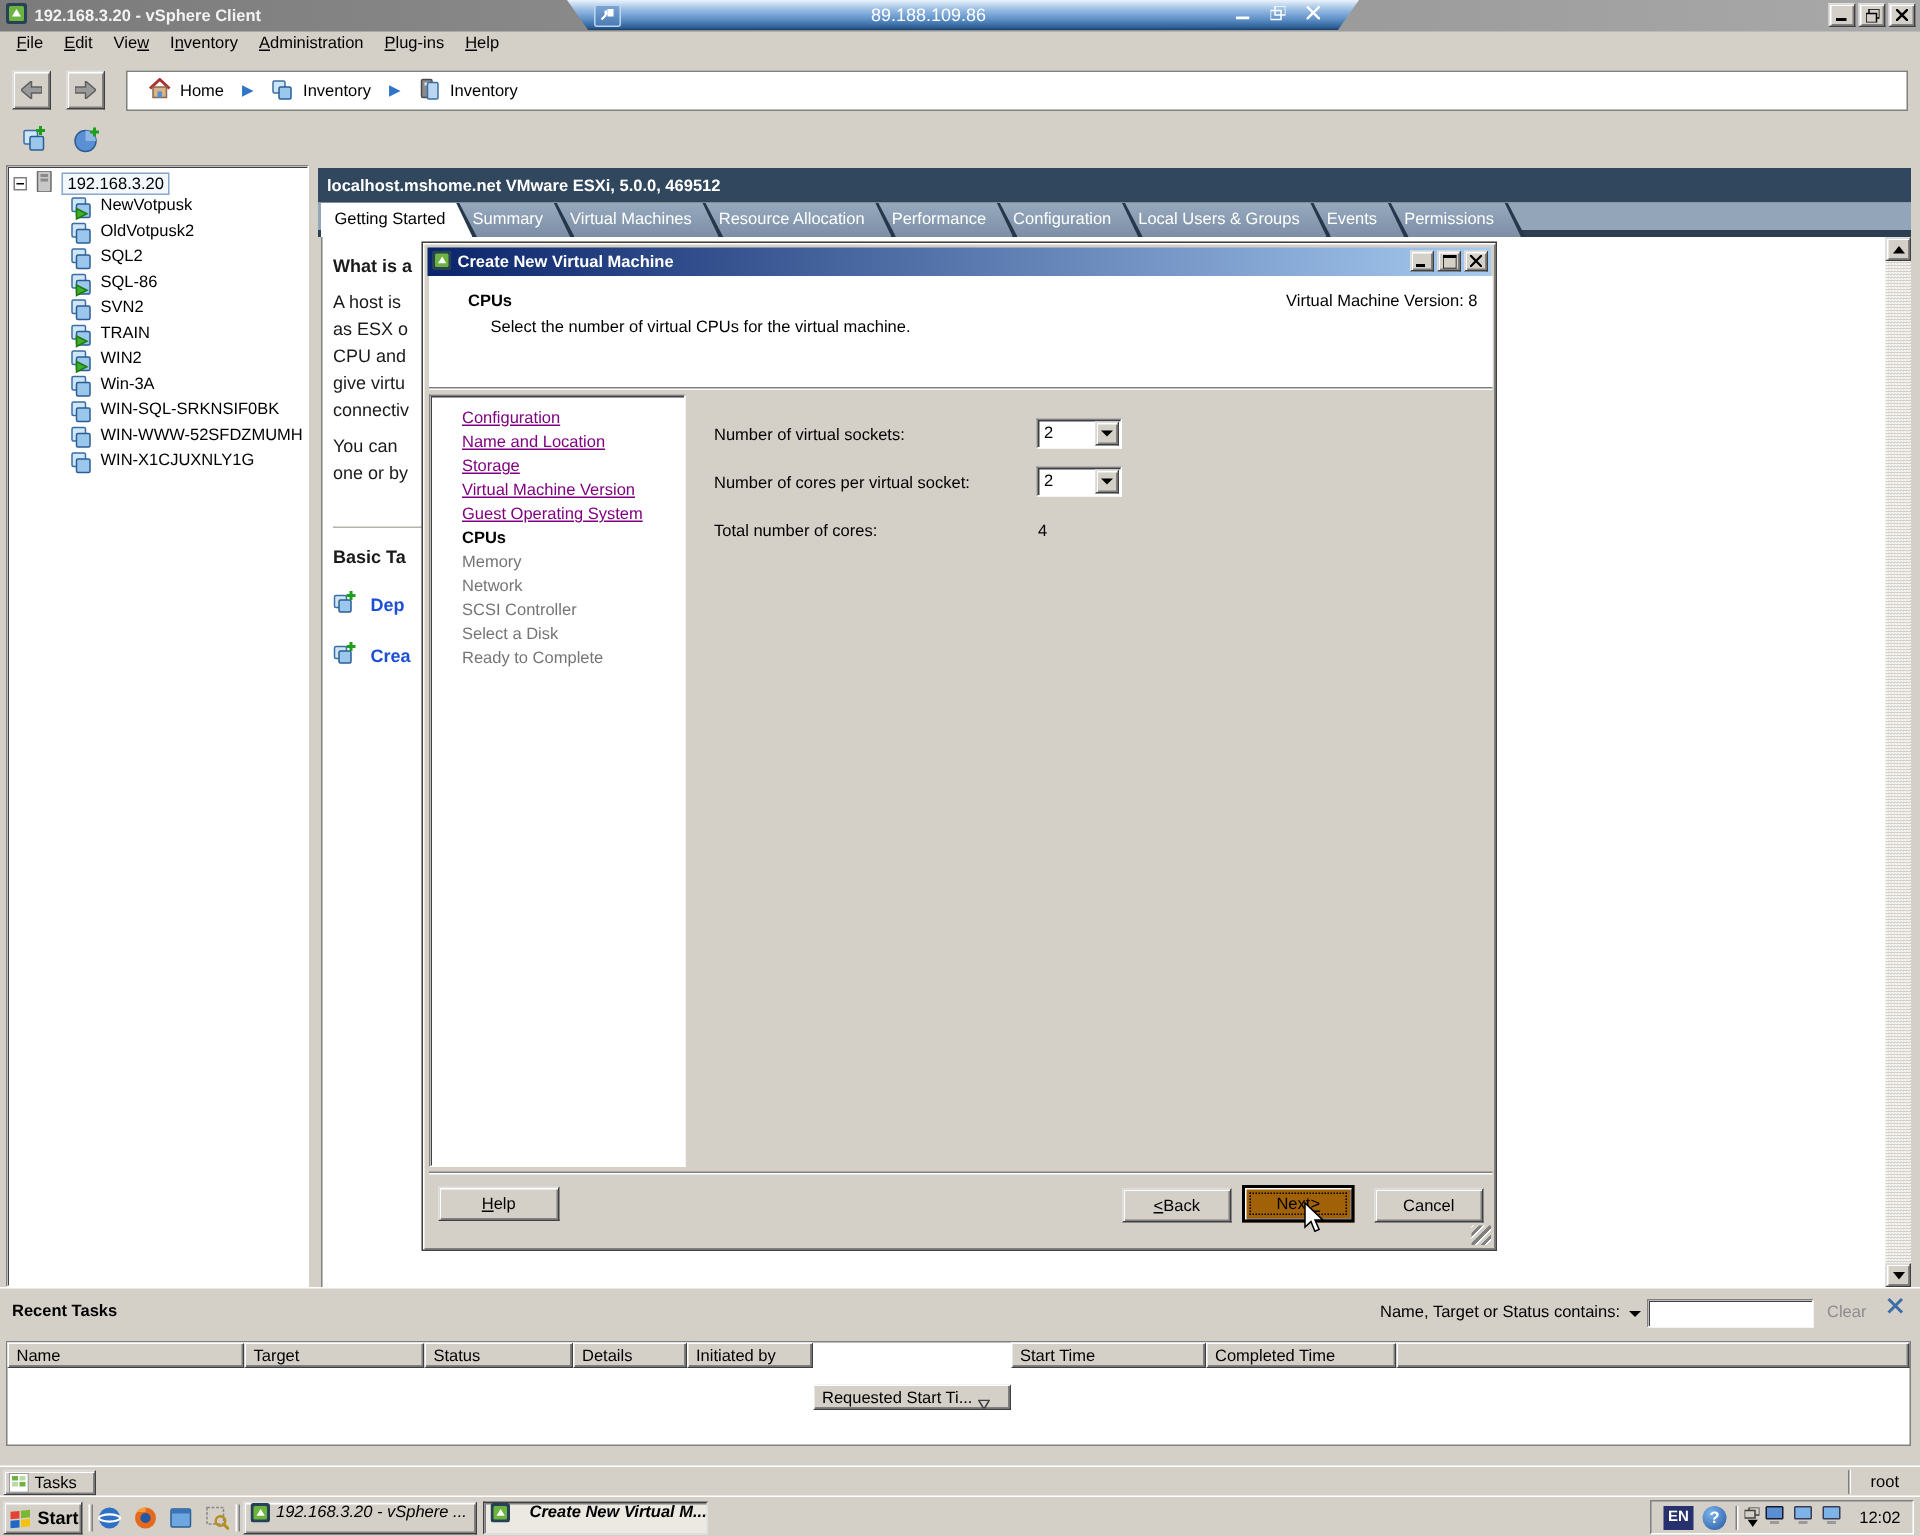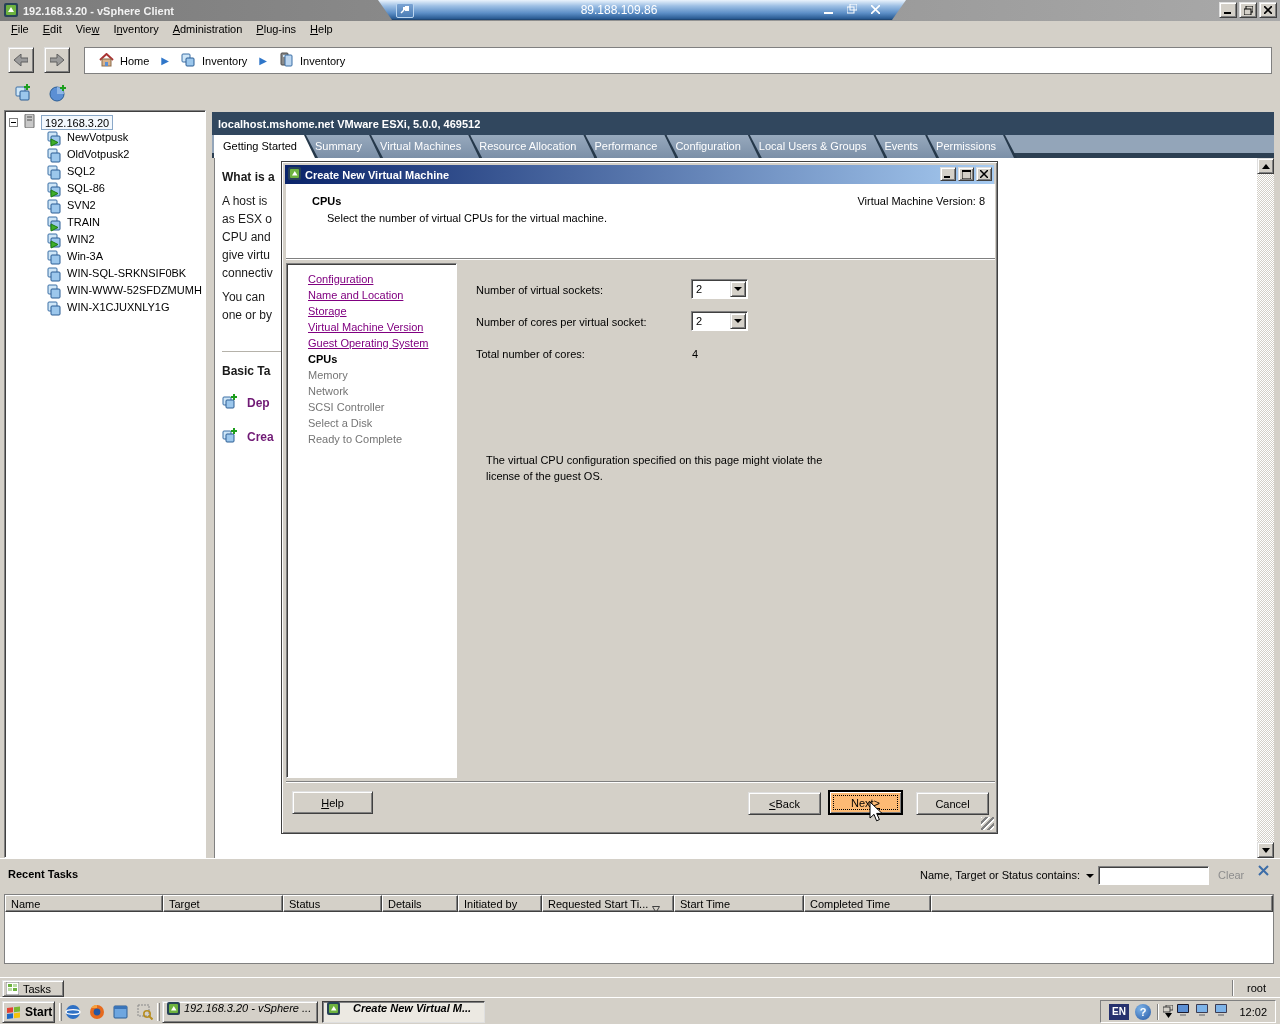--- a/index.html
+++ b/index.html
@@ -77,21 +77,21 @@
   .arr-dn { width:0; height:0; border-left:4px solid transparent; border-right:4px solid transparent; border-top:5px solid #000; }
 
   
   #gettingstarted { left:222px; top:170px; width:60px; height:640px; overflow:hidden; font-size:12px; color:#1a1a1a; }
   .gs-line { position:relative; white-space:nowrap; line-height:18px; }
   #gs-head { font-weight:bold; font-size:12px; white-space:nowrap; }
   .gs-para { margin-top:8px; }
   #gs-div { margin-top:27px; width:140px; border-top:1px solid #b5b2aa; }
   #gs-basic { margin-top:12px; font-weight:bold; white-space:nowrap; }
   .gs-link-row { display:flex; align-items:center; gap:9px; margin-top:15px; white-space:nowrap; }
-  .gs-link { color:#701a75; font-weight:bold; font-size:12px;text-align:center; }
+  .gs-link { color:#1d4ed8; font-weight:bold; font-size:12px;text-align:center; }
 
   
   #dialog { left:281px; top:161px; width:717px; height:673px; z-index:50;
     background:#d4d0c8; border:1px solid #404040;
     box-shadow: inset 1px 1px 0 #fff, inset -1px -1px 0 #808080; }
   #dlg-titlebar { position:absolute; left:3px; top:3px; width:709px; height:19px;
     background:linear-gradient(to right,#0a246a,#a6caf0);
     display:flex; align-items:center; padding-left:3px; color:#fff; font-weight:bold; }
   #dlg-titlebar .cap-btns { top:2px; right:2px; }
   .cap-btn.sm { width:16px; height:14px; }
@@ -502,26 +502,25 @@
   <span class="combo" style="left:409px; top:149px">
     <span class="combo-value">2</span>
     <span class="combo-btn raised">
         <span class="combo-arr"></span>
       </span>
   </span>
 
   <span class="dlg-label" style="left:194px; top:186px">Total number of cores:</span>
   <span class="dlg-label" style="left:410px; top:186px">4</span>
 
-  <div class="dlg-note" style="left:204px; top:290px">The virtual CPU configuration specified on this page might violate the license of the guest OS.</div>
 
   <div id="dlg-btmline"></div>
   <span class="dlg-btn raised" style="left:10px; top:629px; width:81px" id="btn-help"><u>H</u>elp</span>
   <span class="dlg-btn raised" style="left:466px; top:630px; width:73px" id="btn-back"><u>&lt;</u> Back</span>
-  <span class="dlg-btn default" style="left:546px; top:628px; width:75px; height:25px; background:#fdba74" id="btn-next">Next <u>&gt;</u><span class="focus-rect"></span></span>
+  <span class="dlg-btn default" style="left:546px; top:628px; width:75px; height:25px; background:#a16207" id="btn-next">Next <u>&gt;</u><span class="focus-rect"></span></span>
   <span class="dlg-btn raised" style="left:634px; top:630px; width:73px" id="btn-cancel">
       <span>Cancel</span>
     </span>
   <span id="dlg-grip"></span>
 </div>
 
 <svg class="abs cursor" style="left:869px; top:801px" width="15" height="23" viewBox="0 0 15 23">
   <path d="M1 1 L1 17 L5 13.4 L7.6 19.8 L10.4 18.6 L7.7 12.4 L13 12.4 Z" fill="#fff" stroke="#000" stroke-width="1"></path>
 </svg>
 
@@ -546,21 +545,21 @@
         </div>
         <div class="rt-col" style="width: 99px;">
           <span>Status</span>
         </div>
         <div class="rt-col" style="width: 76px;">
           <span>Details</span>
         </div>
         <div class="rt-col" style="width: 84px;">
           <span>Initiated by</span>
         </div>
-        <div class="rt-col" style="width: 132px;">
+        <div class="rt-col" style="width: 132px; margin-top: 28px;">
           <span>Requested Start Ti...</span>
           <span class="sort-tri"><svg width="8" height="7">
               <path d="M0.5 0.5 L7.5 0.5 L4 6.5 Z" fill="none" stroke="#404040"></path>
             </svg></span>
         </div>
         <div class="rt-col" style="width: 130px;">
           <span>Start Time</span>
         </div>
         <div class="rt-col" style="width: 127px;">
           <span>Completed Time</span>
@@ -625,21 +624,21 @@
       </svg>
   </span>
   <span class="tb-grip" style="left:157px"></span>
   <span id="task-windows"><span class="tb-win raised" style="left: 162px; width: 156px;">
         <span><svg width="13" height="13">
             <rect x="0" y="0" width="13" height="13" rx="2" fill="#274257"></rect>
             <rect x="2" y="2" width="9" height="9" rx="1" fill="#6db33f"></rect>
             <path d="M4 8.5 L9.5 8.5 L6.8 4 Z" fill="#fff"></path>
           </svg></span>
         <span>192.168.3.20 - vSphere ...</span>
-      </span><span class="tb-win pressed active" style="left: 322px; width: 163px; gap: 13px;">
+      </span><span class="tb-win pressed active" style="left: 322px; width: 150px; gap: 13px;">
         <span><svg width="13" height="13">
             <rect x="0" y="0" width="13" height="13" rx="2" fill="#274257"></rect>
             <rect x="2" y="2" width="9" height="9" rx="1" fill="#6db33f"></rect>
             <path d="M4 8.5 L9.5 8.5 L6.8 4 Z" fill="#fff"></path>
           </svg></span>
         <span>Create New Virtual M...</span>
       </span></span>
   <span id="tray">
     <span id="tray-en">EN</span>
     <span id="tray-help">?</span>

